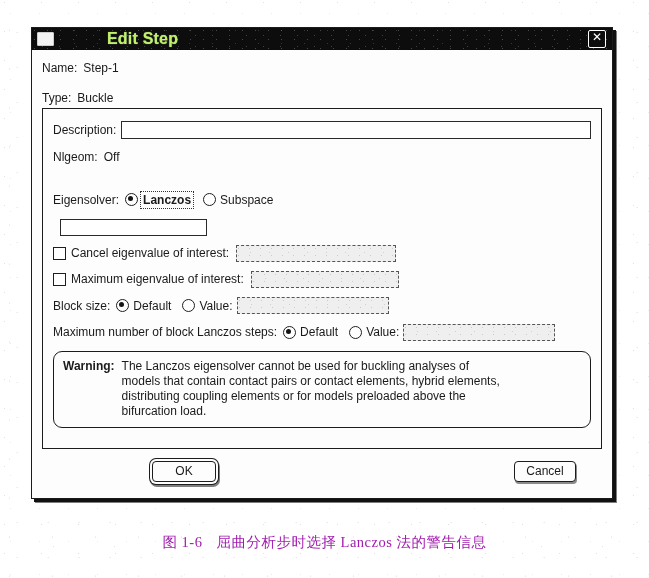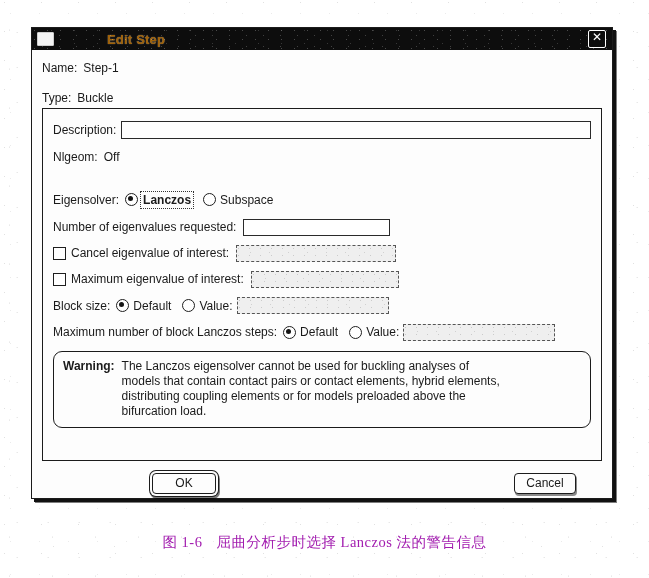--- a/index.html
+++ b/index.html
@@ -67,22 +67,22 @@
   .win-icon {
     width: 15px;
     height: 12px;
     background: #f4f4f4;
     border: 1px solid #cfcfcf;
     border-radius: 1px;
     margin-right: 5px;
     flex: none;
   }
   .title-text {
-    color: #a16207;
-    font-size: 13px;
+    color: #bef264;
+    font-size: 16px;
     font-weight: bold;
     letter-spacing: .2px;
     white-space: nowrap;
     text-shadow: 0 0 1px rgba(255,255,255,.6);
     padding-left: 48px;
   }
   .close-btn {
     margin-left: auto;
     width: 16px;
     height: 16px;
@@ -147,21 +147,21 @@
     left: 3px; right: 3px; top: 2px;
     height: 1px;
     border-top: 1px dotted #2a2a2a;
   }
   .tab.inactive { margin-left: 2px; }
 
   .tabpanel {
     border: 1px solid #1c1c1c;
     margin-top: -1px;
     height: 330px;
-    padding: 9px 10px 12px 10px;
+    padding: 9px 10px 0 10px;
     position: relative;
     background: #fdfdfd;
   }
 
   
   .field {
     border: 1px solid #2a2a2a;
     background: #ffffff;
     height: 17px;
     box-sizing: border-box;
@@ -334,21 +334,20 @@
 
       <div class="row eig-row">
         <span class="lbl lbl-strong">Eigensolver:</span>
         <span class="radio on"></span>
         <span class="radio-label focused">Lanczos</span>
         <span class="radio"></span>
         <span class="radio-label">Subspace</span>
       </div>
 
       <div class="row num-row">
-        <span class="lbl">Number of eigenvalues requested:</span>
         <span class="field" style="width:147px;margin-left:7px;"></span>
       </div>
 
       <div class="row cb-row">
         <span class="check"></span>
         <span class="lbl">Cancel eigenvalue of interest:</span>
         <span class="field disabled" style="width:160px;margin-left:7px;"></span>
       </div>
 
       <div class="row cb-row">

